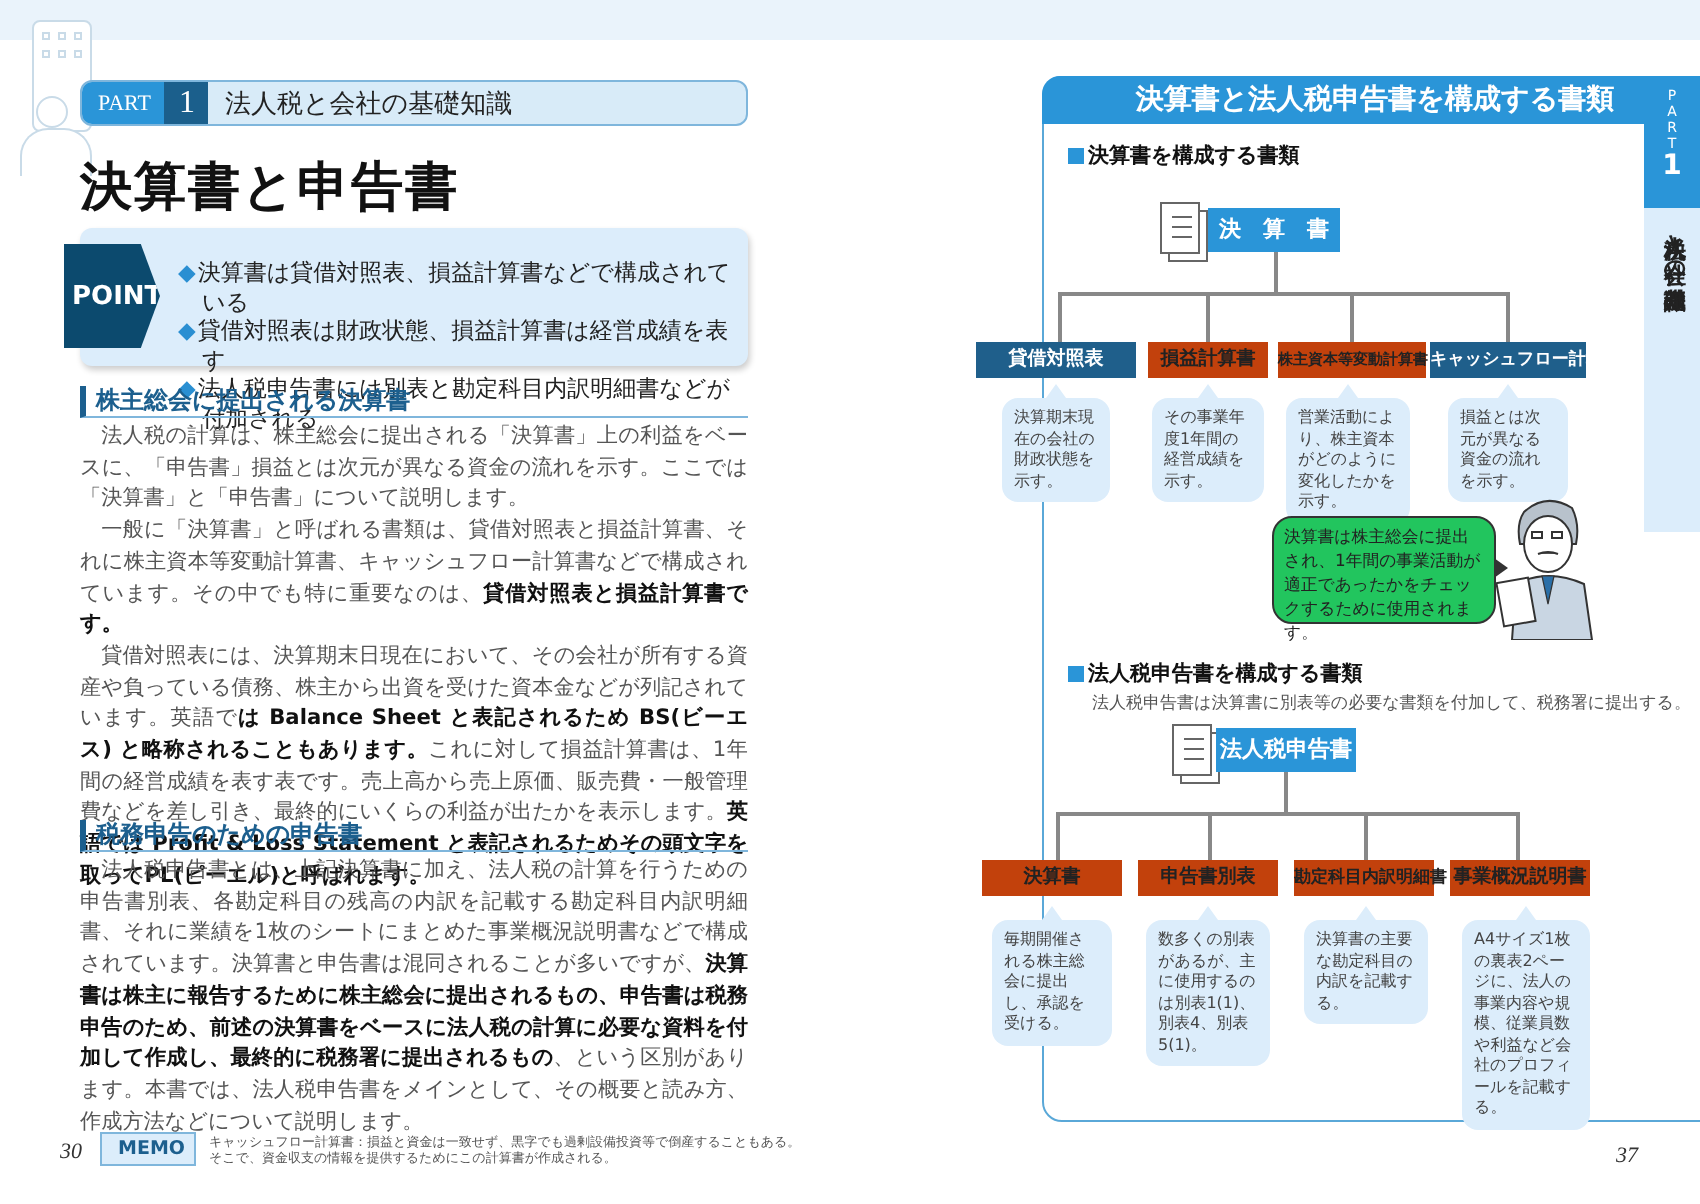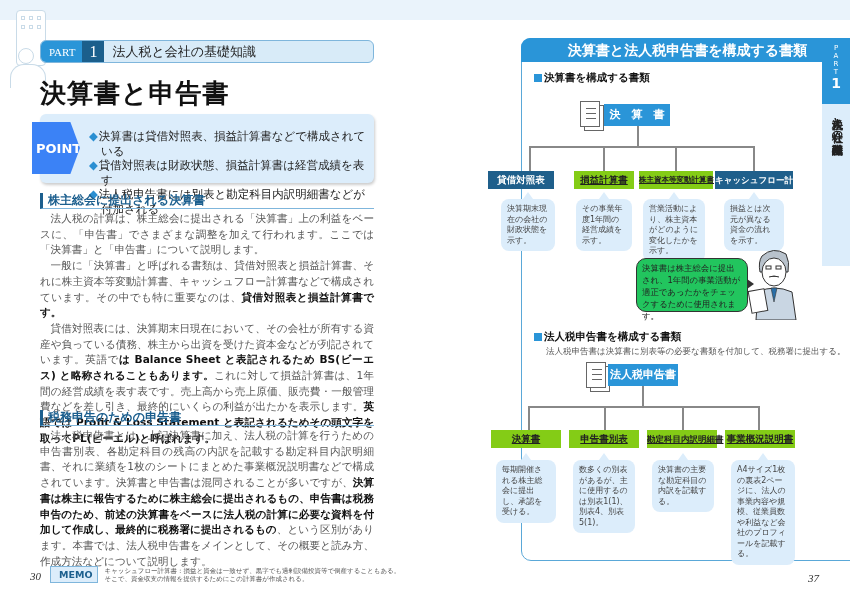--- a/index.html
+++ b/index.html
@@ -18,21 +18,21 @@
   
   .partbar { position: absolute; left: 40px; top: 40px; width: 334px; height: 23px; border: 1px solid #7fb6dc; border-radius: 6px; background: #d8ebf8; display: flex; align-items: center; overflow: hidden; }
   .partbar .p { background: #2a95d8; color: #fff; font-family: "Liberation Serif", serif; font-size: 11px; height: 100%; display: flex; align-items: center; padding: 0 7px 0 8px; text-align: center; }
   .partbar .n { background: #1b5f8c; color: #fff; font-family: "Liberation Serif", serif; font-size: 16px; height: 100%; display: flex; align-items: center; padding: 0 7px; }
   .partbar .t { font-size: 13px; color: #222; padding-left: 8px; }
 
   .main-title { position: absolute; left: 40px; top: 76px; font-size: 26px; font-weight: bold; color: #111; letter-spacing: 1px; }
 
   
   .point { position: absolute; left: 40px; top: 114px; width: 334px; height: 69px; background: #dcedfb; border-radius: 6px; box-shadow: 1px 2px 3px rgba(0,0,0,0.2); }
-  .point .tag { position: absolute; left: -8px; top: 8px; width: 48px; height: 52px; background: #3b82f6; color: #fff; font-weight: bold; font-size: 13px; display: flex; align-items: center; padding-left: 4px; clip-path: polygon(0 0, 80% 0, 100% 50%, 80% 100%, 0 100%); }
+  .point .tag { position: absolute; left: -8px; top: 8px; width: 48px; height: 52px; background: #0c4a6e; color: #fff; font-weight: bold; font-size: 13px; display: flex; align-items: center; padding-left: 4px; clip-path: polygon(0 0, 80% 0, 100% 50%, 80% 100%, 0 100%); }
   .point ul { list-style: none; position: absolute; left: 49px; top: 15px; font-size: 11.5px; line-height: 14.5px; color: #222; }
   .point li { text-indent: -12px; padding-left: 12px; }
   .point li::before { content: "\25C6"; color: #2a8fd2; margin-right: 1px; }
 
   .sec-head { position: absolute; left: 40px; width: 334px; font-size: 12px; font-weight: bold; color: #1c5f8e; border-left: 3px solid #1c5f8e; border-bottom: 1px solid #7fb6dc; padding-left: 5px; height: 16px; line-height: 15px; }
   .para { position: absolute; left: 40px; width: 334px; font-size: 10.6px; line-height: 15.7px; color: #555; text-align: justify; }
   .para b { color: #111; }
   .para p { text-indent: 1em; }
 
   .pgnum { position: absolute; font-family: "Liberation Serif", serif; font-style: italic; font-size: 11px; color: #333; }
@@ -48,21 +48,21 @@
   .subtext { position: absolute; left: 24px; font-size: 8.5px; color: #555; white-space: nowrap; }
 
   .root { position: absolute; height: 22px; background: #2a95d8; color: #fff; font-weight: bold; font-size: 11px; line-height: 22px; text-align: center; }
   .docicon { position: absolute; width: 26px; height: 30px; }
   .docicon .pg { position: absolute; width: 20px; height: 26px; border: 1px solid #666; background: #fff; }
   .docicon .ln { position: absolute; left: 5px; height: 1px; width: 10px; background: #666; }
 
   .line { position: absolute; background: #888; }
   .node { position: absolute; height: 18px; font-size: 9.5px; font-weight: bold; text-align: center; line-height: 18px; white-space: nowrap; }
   .node.dark { background: #1f5f8b; color: #fff; }
-  .node.light { background: #84cc16; color: #222; text-decoration: underline; }
+  .node.light { background: #c2410c; color: #222; }
   .bubble { position: absolute; background: #dcedfb; border-radius: 8px; font-size: 8px; line-height: 10.5px; color: #444; padding: 5px 6px; }
   .bubble::before { content: ""; position: absolute; left: 50%; top: -7px; margin-left: -5px; border-left: 5px solid transparent; border-right: 5px solid transparent; border-bottom: 7px solid #dcedfb; }
 
   .speech { position: absolute; left: 636px; top: 258px; width: 112px; height: 54px; border: 1px solid #333; border-radius: 10px; background: #22c55e; font-size: 8.4px; line-height: 12px; color: #222; padding: 3px 5px; }
   .speech::after { content: ""; position: absolute; right: -7px; top: 20px; border-top: 5px solid transparent; border-bottom: 5px solid transparent; border-left: 7px solid #333; }
 
   .man { position: absolute; left: 748px; top: 246px; width: 50px; height: 74px; }
 
   .sidetab { position: absolute; left: 822px; top: 38px; width: 28px; height: 228px; background: #dcedfb; }
   .sidetab .top { width: 28px; height: 66px; background: #2a95d8; color: #fff; text-align: center; }
@@ -100,21 +100,21 @@
   <div class="tag">POINT</div>
   <ul>
     <li>決算書は貸借対照表、損益計算書などで構成されている</li>
     <li>貸借対照表は財政状態、損益計算書は経営成績を表す</li>
     <li>法人税申告書には別表と勘定科目内訳明細書などが付加される</li>
   </ul>
 </div>
 
 <div class="sec-head" style="top:193px">株主総会に提出される決算書</div>
 <div class="para" style="top:211px">
-  <p>法人税の計算は、株主総会に提出される「決算書」上の利益をベースに、「申告書」でさまざまな調整を加えて行われます。ここでは「決算書」と「申告書」について説明します。</p>
+  <p>法人税の計算は、株主総会に提出される「決算書」上の利益をベースに、「申告書」損益とは次元が異なる資金の流れを示す。ここでは「決算書」と「申告書」について説明します。</p>
   <p><span>一般に「決算書」と呼ばれる書類は、貸借対照表と損益計算書、それに株主資本等変動計算書、キャッシュフロー計算書などで構成されています。その中でも特に重要なのは、</span><b>貸借対照表と損益計算書です。</b></p>
   <p><span>貸借対照表には、決算期末日現在において、その会社が所有する資産や負っている債務、株主から出資を受けた資本金などが列記されています。英語で</span><b>は Balance Sheet と表記されるため BS(ビーエス) と略称されることもあります。</b><span>これに対して損益計算書は、1年間の経営成績を表す表です。売上高から売上原価、販売費・一般管理費などを差し引き、最終的にいくらの利益が出たかを表示します。</span><b>英語では Profit &amp; Loss Statement と表記されるためその頭文字を取ってPL(ピーエル)と呼ばれます。</b></p>
 </div>
 
 <div class="sec-head" style="top:410px">税務申告のための申告書</div>
 <div class="para" style="top:428px">
   <p><span>法人税申告書とは、上記決算書に加え、法人税の計算を行うための申告書別表、各勘定科目の残高の内訳を記載する勘定科目内訳明細書、それに業績を1枚のシートにまとめた事業概況説明書などで構成されています。決算書と申告書は混同されることが多いですが、</span><b>決算書は株主に報告するために株主総会に提出されるもの、申告書は税務申告のため、前述の決算書をベースに法人税の計算に必要な資料を付加して作成し、最終的に税務署に提出されるもの</b><span>、という区別があります。本書では、法人税申告書をメインとして、その概要と読み方、作成方法などについて説明します。</span></p>
 </div>
 
 <div class="pgnum" style="left:30px;top:570px">30</div>
@@ -142,21 +142,21 @@
     </div>
 </div>
 <div class="root" style="left:604px;top:104px;width:66px">決　算　書</div>
 <div class="line" style="left:637px;top:126px;width:2px;height:20px"></div>
 <div class="line" style="left:529px;top:146px;width:226px;height:2px"></div>
 <div class="line" style="left:529px;top:146px;width:2px;height:26px"></div>
 <div class="line" style="left:603px;top:146px;width:2px;height:26px"></div>
 <div class="line" style="left:675px;top:146px;width:2px;height:26px"></div>
 <div class="line" style="left:753px;top:146px;width:2px;height:26px"></div>
 
-<div class="node dark" style="left:488px;top:171px;width:66px">貸借対照表</div>
+<div class="node dark" style="left:488px;top:171px;width:80px">貸借対照表</div>
 <div class="node light" style="left:574px;top:171px;width:60px">損益計算書</div>
 <div class="node light" style="left:639px;top:171px;width:74px;font-size:7.5px">株主資本等変動計算書</div>
 <div class="node dark" style="left:715px;top:171px;width:78px;font-size:8.5px">キャッシュフロー計算書</div>
 
 <div class="bubble" style="left:501px;top:199px;width:54px">決算期末現在の会社の財政状態を示す。</div>
 <div class="bubble" style="left:576px;top:199px;width:56px">その事業年度1年間の経営成績を示す。</div>
 <div class="bubble" style="left:643px;top:199px;width:62px">営業活動により、株主資本がどのように変化したかを示す。</div>
 <div class="bubble" style="left:724px;top:199px;width:60px">損益とは次元が異なる資金の流れを示す。</div>
 
 <div class="speech">決算書は株主総会に提出され、1年間の事業活動が適正であったかをチェックするために使用されます。</div>

